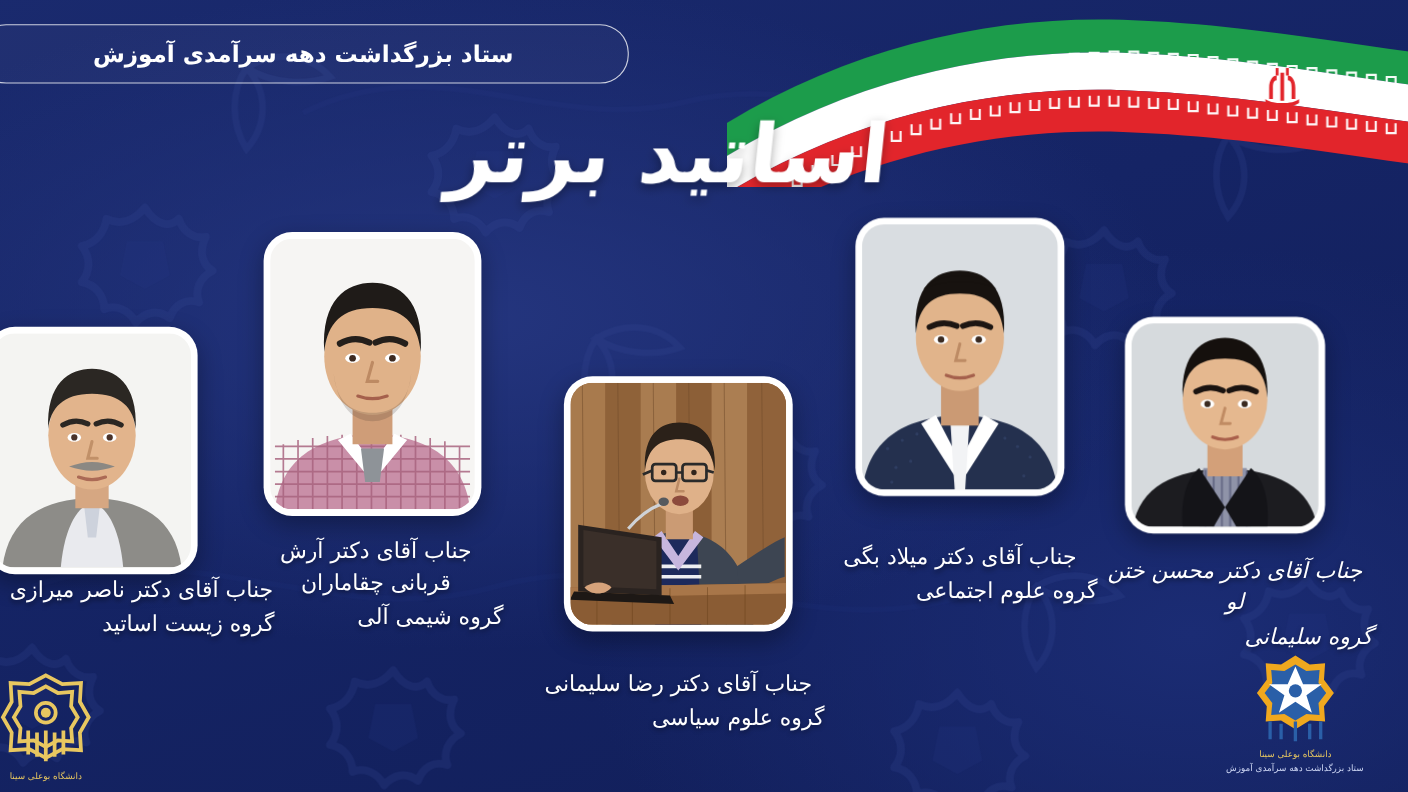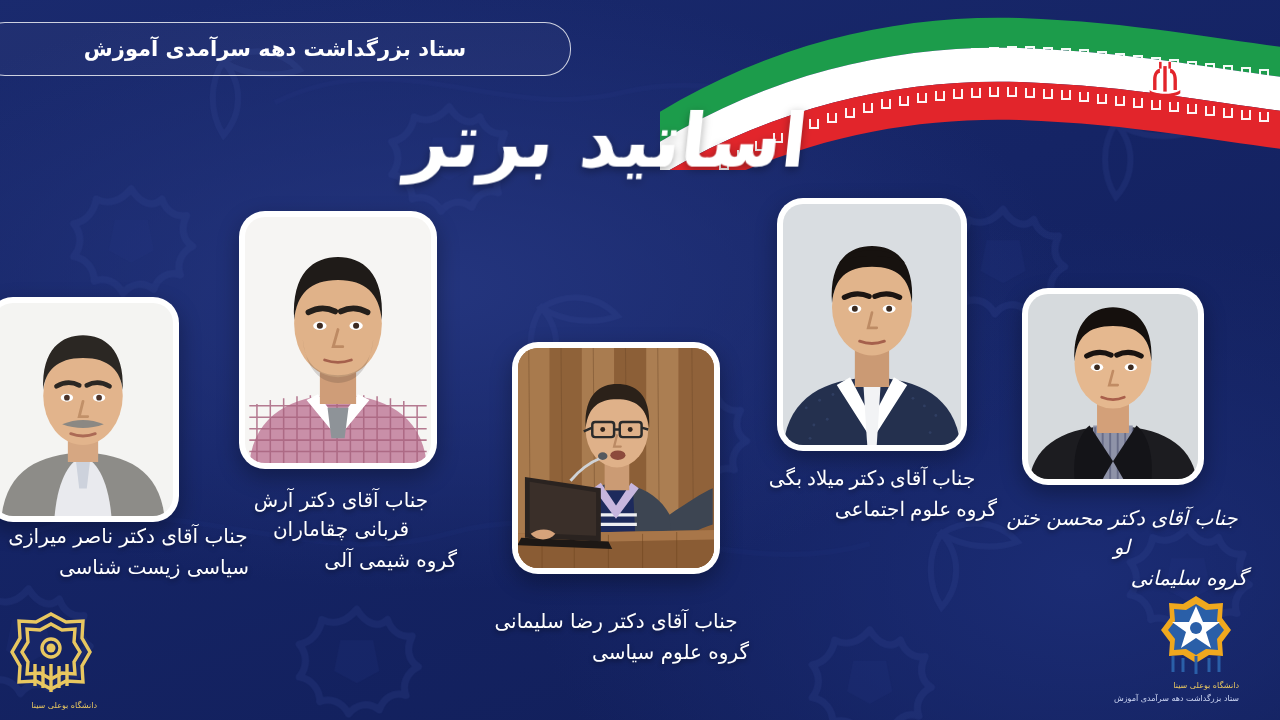--- a/index.html
+++ b/index.html
@@ -77,21 +77,21 @@
     text-align:center;
     line-height:1.45;
     font-size:20px;
     text-shadow:0 2px 5px rgba(0,0,0,.45);
     font-family:"DejaVu Sans","Liberation Sans",sans-serif;
   }
   .caption .name{display:block;font-size:20px;}
   .caption .dept{display:block;font-size:20px;margin-top:2px;text-align:right;}
 
   
-  .logo{position:absolute;}
+  .logo{position:absolute;text-align:center;}
   .logo-text{
     color:#e8c760;font-size:8px;line-height:1.4;margin-top:2px;
     font-family:"DejaVu Sans","Liberation Sans",sans-serif;
     white-space:nowrap;
   }
   .logo-text.two{color:#cfd8f5;}
 </style>
 </head>
 <body>
 
@@ -406,34 +406,34 @@
 
         <path d="M91,82 l-4,15 l9,0" stroke="#c08b63" stroke-width="2.8" fill="none" stroke-linecap="round"></path>
 
         <path d="M79,110 q12,5 24,0" stroke="#a95f4b" stroke-width="3" fill="none" stroke-linecap="round"></path>
       </svg>
     </div>
   </div>
 
   <div class="caption" style="left:0px;top:522px;width:242px;margin-left:40px;">
     <span class="name">جناب آقای دکتر ناصر میرازی</span>
-    <span class="dept">سیاسی زیست شناسی</span>
+    <span class="dept">گروه زیست اساتید</span>
   </div>
 
   <div class="caption" style="left:516px;top:607px;width:266px;">
     <span class="name">جناب آقای دکتر رضا سلیمانی</span>
     <span class="dept">گروه علوم سیاسی</span>
   </div>
 
   <div class="caption" style="left:258px;top:486px;width:232px;">
     <span class="name">جناب آقای دکتر آرش قربانی چقاماران</span>
     <span class="dept">گروه شیمی آلی</span>
   </div>
 
-  <div class="caption" style="left:780px;top:464px;width:250px;font-family:Liberation Serif, serif;">
+  <div class="caption" style="left:780px;top:492px;width:250px;">
     <span class="name">جناب آقای دکتر میلاد بگی</span>
     <span class="dept">گروه علوم اجتماعی</span>
   </div>
 
   <div class="caption" style="left:1030px;top:504px;width:250px;font-style:italic;">
     <span class="name">جناب آقای دکتر محسن ختن لو</span>
     <span class="dept">گروه سلیمانی</span>
   </div>
 
   <div class="logo" style="left:18px;top:608px;width:112px;">

